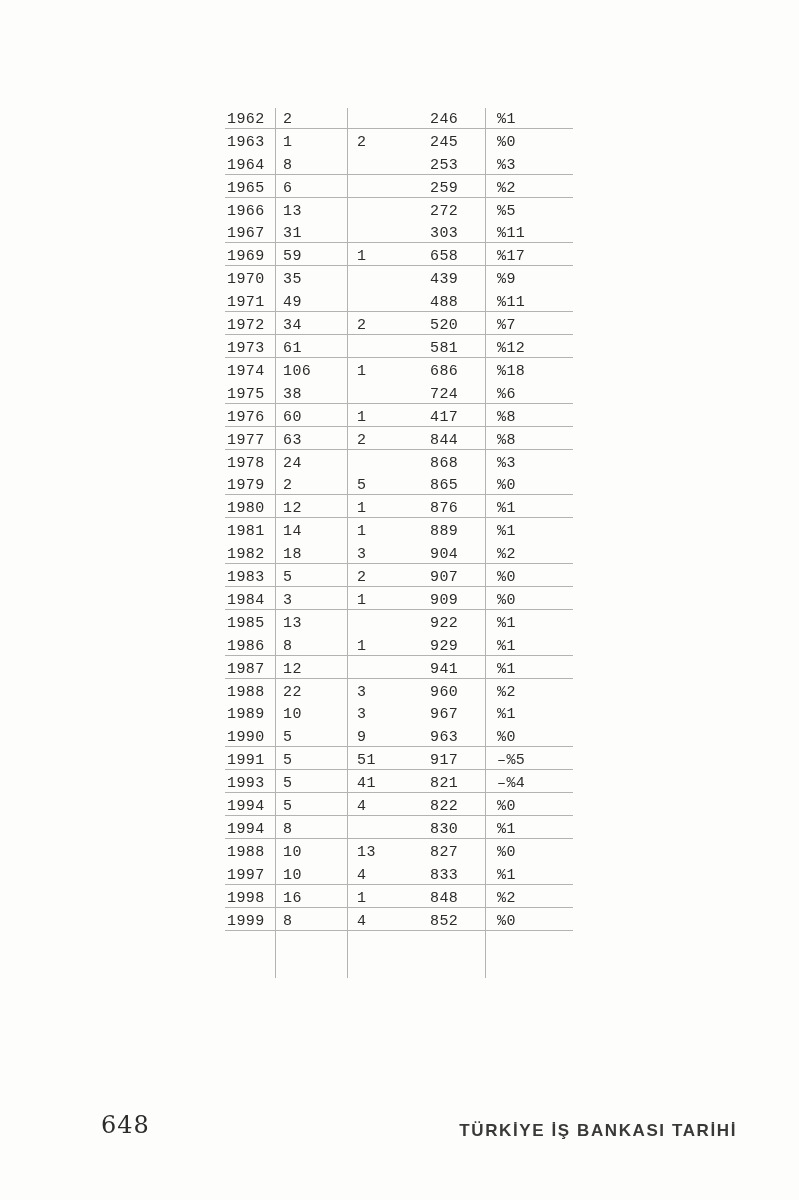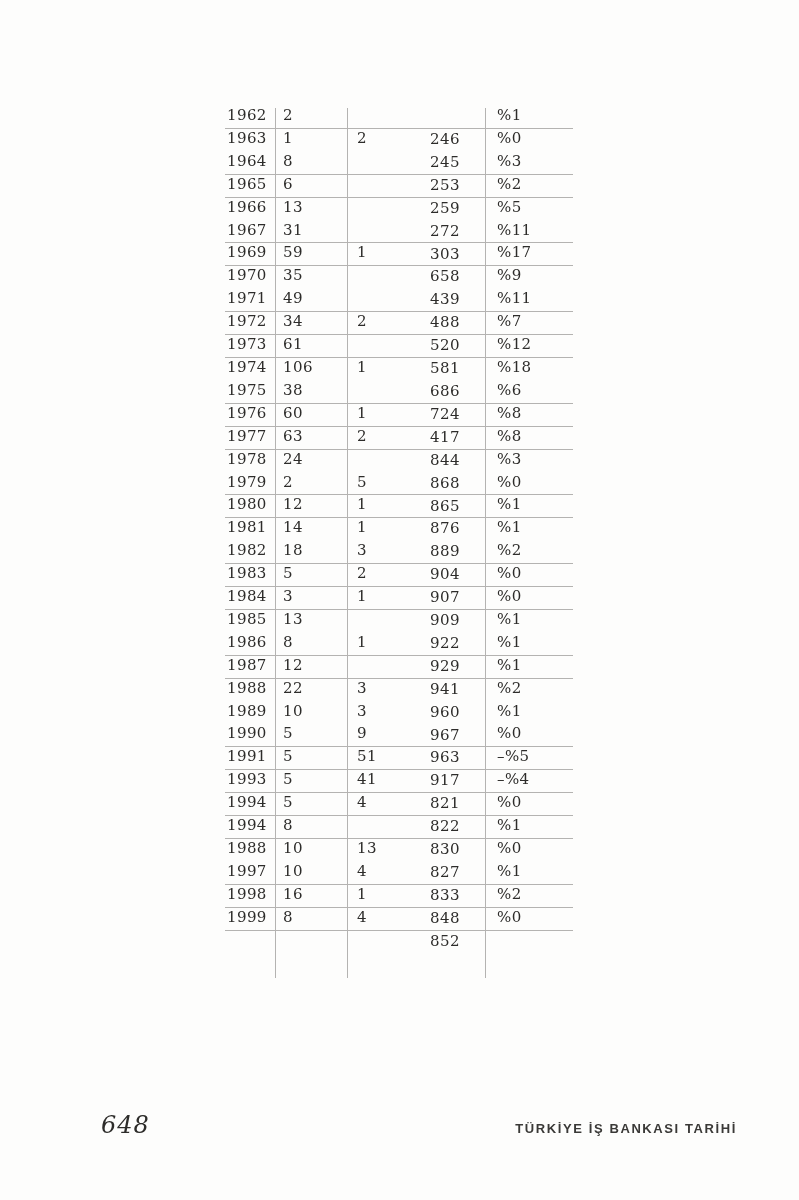--- a/index.html
+++ b/index.html
@@ -21,50 +21,50 @@
     background:#b4b3b1;
   }
   .v1 { left:50px; }
   .v2 { left:122px; }
   .v3 { left:260px; }
   .row {
     display:flex;
     height:22.92px;
     box-sizing:border-box;
     border-bottom:1px solid transparent;
-    align-items:flex-start;
+    align-items:flex-end;
+    font-family:Liberation Mono, monospace;
   }
   .row.ruled { border-bottom-color:#b4b3b1; }
   .cell {
     box-sizing:border-box;
     font-size:15px;
     color:#2d2c2a;
     letter-spacing:0.4px;
     white-space:nowrap;
     font-feature-settings:"onum" 1;
   }
   .c1 { width:50px;  padding-left:2px; }
   .c2 { width:72px;  padding-left:8px; }
   .c3 { width:83px;  padding-left:10px; }
   .c4 { width:55px;  padding-left:0;margin-top:24px; }
   .c5 { width:88px;  padding-left:12px; }
   .page-number {
     position:absolute;
     left:101px; top:1111px;
     font-size:24px;
-    font-style:italic;
     color:#2d2c2a;
     letter-spacing:1px;
   }
   .book-title {
     position:absolute;
     right:62px; top:1121px;
     font-family:"Liberation Sans", sans-serif;
     font-weight:bold;
-    font-size:13px;
+    font-size:17px;
     letter-spacing:1.6px;
     color:#3a3937;
     white-space:nowrap;
   }
 </style>
 </head>
 <body>
 
 <div class="page">
 

